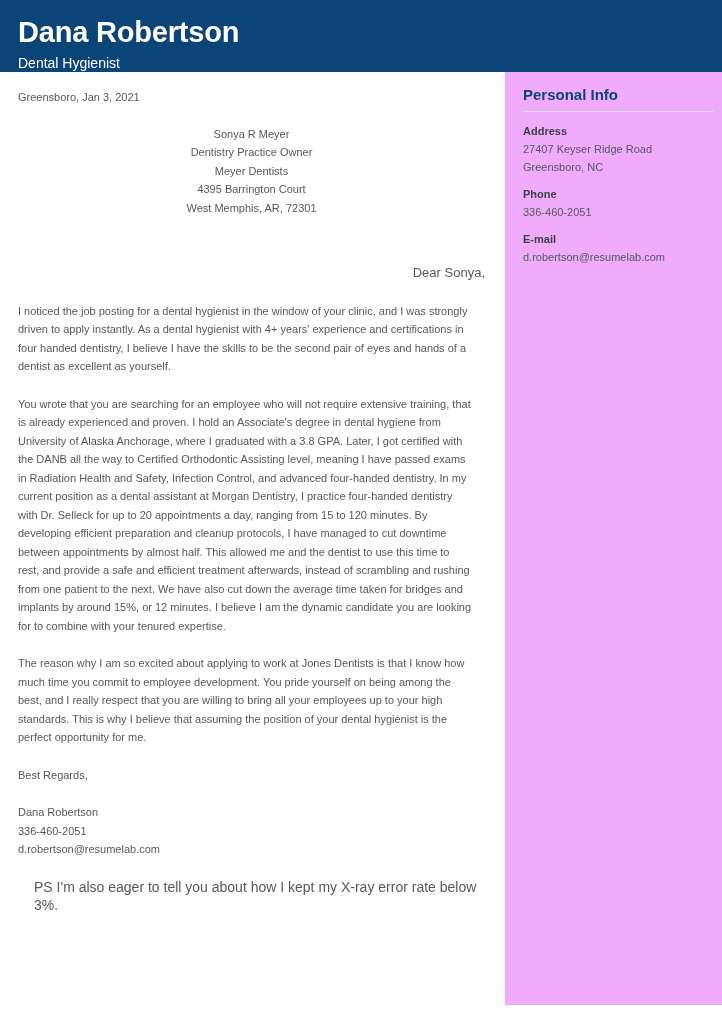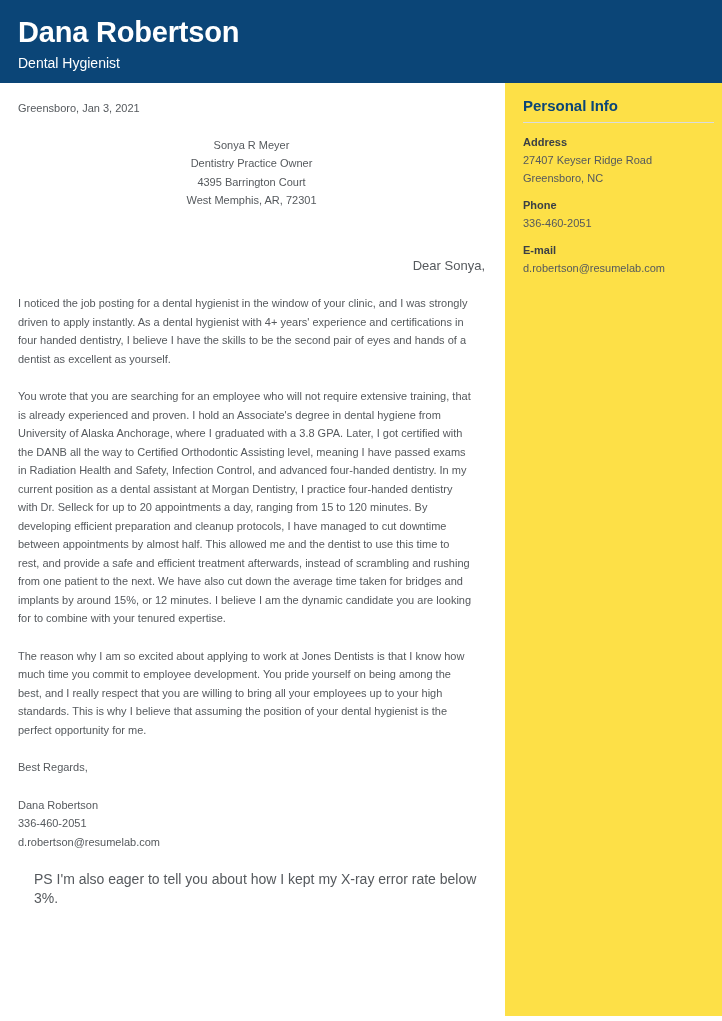--- a/index.html
+++ b/index.html
@@ -44,41 +44,41 @@
     font-size: 14px;
     font-weight: normal;
     color: #ffffff;
     line-height: 1.2;
   }
 
   
   .body-wrap {
     position: absolute;
     left: 0;
-    top: 83px;
+    top: 72px;
     width: 611px;
     height: 933px;
   }
   .main-col {
     position: absolute;
     left: 0;
     top: 0;
     width: 505px;
     height: 933px;
     background: #ffffff;
     box-sizing: border-box;
     padding: 16px 20px 0 18px;
   }
   .side-col {
     position: absolute;
     left: 505px;
     top: 0;
     width: 217px;
     height: 933px;
-    background: #fde047;
+    background: #f0abfc;
     box-sizing: border-box;
     padding: 14px 8px 0 18px;
   }
 
   
   .letter-date {
     font-size: 11px;
     color: #55595d;
     line-height: 18.5px;
     margin: 0 0 18px 0;
@@ -168,20 +168,21 @@
   </div>
 
   <div class="body-wrap">
 
     <div class="main-col">
       <div class="letter-date">Greensboro, Jan 3, 2021</div>
 
       <div class="recipient">
         <div>Sonya R Meyer</div>
         <div>Dentistry Practice Owner</div>
+        <div>Meyer Dentists</div>
         <div>4395 Barrington Court</div>
         <div>West Memphis, AR, 72301</div>
       </div>
 
       <div class="salutation">Dear Sonya,</div>
 
       <p class="para">I noticed the job posting for a dental hygienist in the window of your clinic, and I was strongly driven to apply instantly. As a dental hygienist with 4+ years' experience and certifications in four handed dentistry, I believe I have the skills to be the second pair of eyes and hands of a dentist as excellent as yourself.</p>
       <p class="para">You wrote that you are searching for an employee who will not require extensive training, that is already experienced and proven. I hold an Associate's degree in dental hygiene from University of Alaska Anchorage, where I graduated with a 3.8 GPA. Later, I got certified with the DANB all the way to Certified Orthodontic Assisting level, meaning I have passed exams in Radiation Health and Safety, Infection Control, and advanced four-handed dentistry. In my current position as a dental assistant at Morgan Dentistry, I practice four-handed dentistry with Dr. Selleck for up to 20 appointments a day, ranging from 15 to 120 minutes. By developing efficient preparation and cleanup protocols, I have managed to cut downtime between appointments by almost half. This allowed me and the dentist to use this time to rest, and provide a safe and efficient treatment afterwards, instead of scrambling and rushing from one patient to the next. We have also cut down the average time taken for bridges and implants by around 15%, or 12 minutes. I believe I am the dynamic candidate you are looking for to combine with your tenured expertise.</p>
       <p class="para">The reason why I am so excited about applying to work at Jones Dentists is that I know how much time you commit to employee development. You pride yourself on being among the best, and I really respect that you are willing to bring all your employees up to your high standards. This is why I believe that assuming the position of your dental hygienist is the perfect opportunity for me.</p>
 

